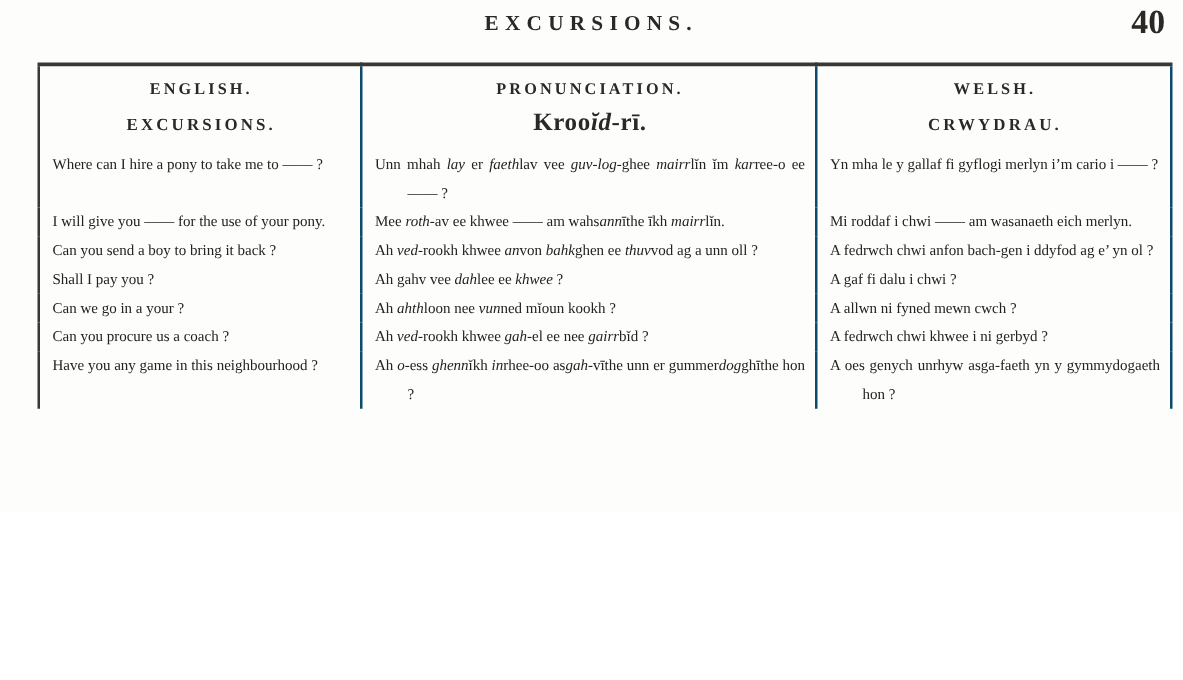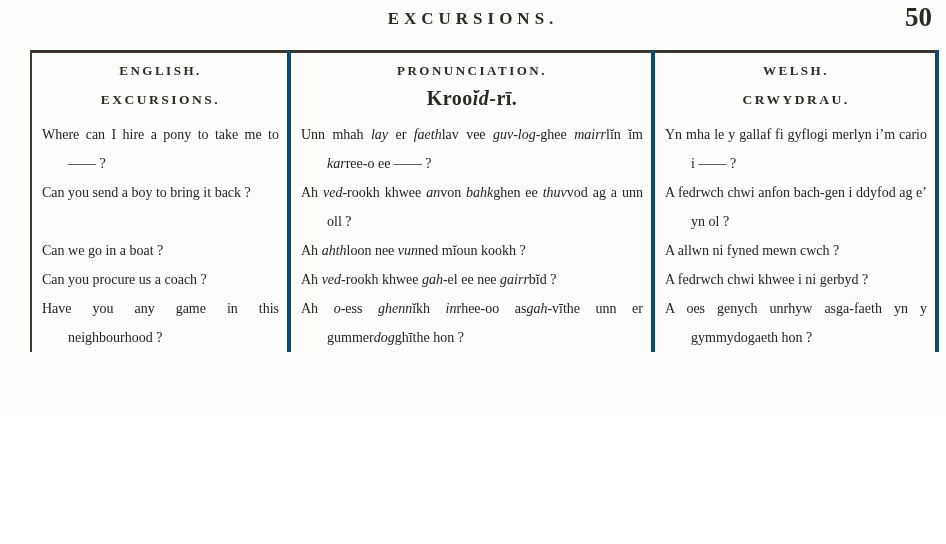--- a/index.html
+++ b/index.html
@@ -32,21 +32,21 @@
     table-layout:fixed;
     border-top:3px solid #3b3834;
     border-left:2px solid #3b3834;
     border-right:2px solid #3b3834;
   }
   .phrase-table col.c-english{width:258px;}
   .phrase-table col.c-pron{width:364px;}
   .phrase-table col.c-welsh{width:284px;}
   .phrase-table td{
     border-left:2px solid #3b3834;
-    border-right:4px solid #0c4a6e;
+    border-right:2px solid #0c4a6e;
     vertical-align:top;
     padding:0 8px 0 10px;
   }
   .phrase-table thead td{
     text-align:center;
     padding-top:10px;
     padding-bottom:2px;
   }
   .col-header{
     font-size:13px;font-weight:bold;letter-spacing:2.5px;
@@ -56,36 +56,36 @@
     font-size:13.5px;font-weight:bold;letter-spacing:2.5px;
     margin-top:13px;margin-bottom:9px;
     color:#2a2926;
   }
   .col-subheader.large{
     font-size:20px;font-weight:bold;letter-spacing:0.5px;
     margin-top:8px;margin-bottom:8px;
   }
   .phrase{
     margin:0;
-    font-size:14px;
-    line-height:29px;
+    font-size:12px;
+    line-height:23px;
     text-align:justify;
     padding-left:26px;
     text-indent:-26px;
   }
   .phrase i{}
 </style>
 </head>
 <body>
 
 <div class="book-page">
 
   <div class="running-head">EXCURSIONS.</div>
 
-  <div class="page-number">50</div>
+  <div class="page-number">40</div>
 
   <table class="phrase-table">
     <colgroup>
       <col class="c-english">
         <col class="c-pron">
         <col class="c-welsh">
     </colgroup>
     <thead>
       <tr>
         <td>
@@ -108,39 +108,61 @@
         <p class="phrase">Where can I hire a pony to take me to —— ?</p>
       </td>
       <td>
         <p class="phrase">Unn mhah <i>lay</i> er <i>faeth</i>lav vee <i>guv-log</i>-ghee <i>mairr</i>lĭn ĭm <i>kar</i>ree-o ee —— ?</p>
       </td>
       <td>
         <p class="phrase">Yn mha le y gallaf fi gyflogi merlyn i’m cario i —— ?</p>
       </td>
     </tr>
 
+    <tr>
+      <td>
+        <p class="phrase">I will give you —— for the use of your pony.</p>
+      </td>
+      <td>
+        <p class="phrase">Mee <i>roth</i>-av ee khwee —— am wahs<i>ann</i>īthe īkh <i>mairr</i>lĭn.</p>
+      </td>
+      <td>
+        <p class="phrase">Mi roddaf i chwi —— am wasanaeth eich merlyn.</p>
+      </td>
+    </tr>
 
     <tr>
       <td>
         <p class="phrase">Can you send a boy to bring it back ?</p>
       </td>
       <td>
         <p class="phrase">Ah <i>ved</i>-rookh khwee <i>an</i>von <i>bahk</i>ghen ee <i>thuv</i>vod ag a unn oll ?</p>
       </td>
       <td>
         <p class="phrase">A fedrwch chwi anfon bach-gen i ddyfod ag e’ yn ol ?</p>
       </td>
     </tr>
 
+    <tr>
+      <td>
+        <p class="phrase">Shall I pay you ?</p>
+      </td>
+      <td>
+        <p class="phrase">Ah gahv vee <i>dah</i>lee ee <i>khwee</i> ?</p>
+      </td>
+      <td>
+        <p class="phrase">A gaf fi dalu i chwi ?</p>
+      </td>
+    </tr>
 
 
 
     <tr>
       <td>
-        <p class="phrase">Can we go in a boat ?</p>
+        <p class="phrase">Can we go in a your ?</p>
       </td>
       <td>
         <p class="phrase">Ah <i>ahth</i>loon nee <i>vun</i>ned mĭoun kookh ?</p>
       </td>
       <td>
         <p class="phrase">A allwn ni fyned mewn cwch ?</p>
       </td>
     </tr>
 
     <tr>

